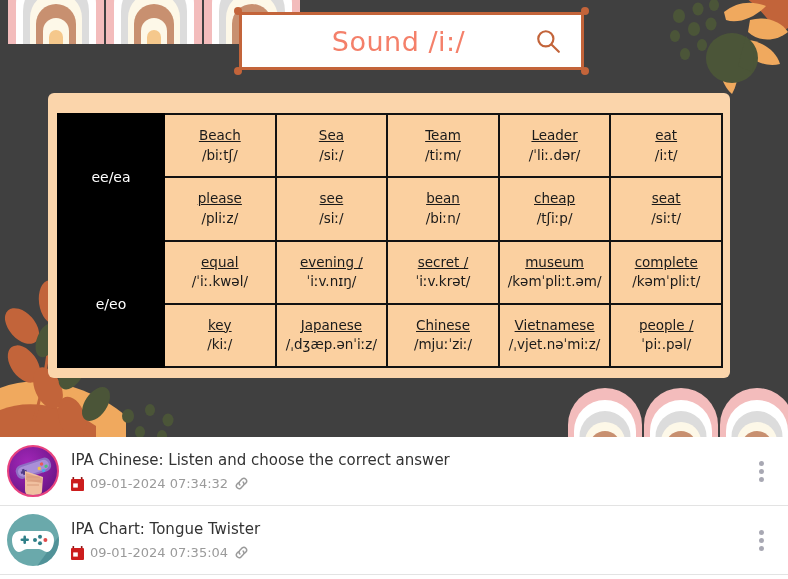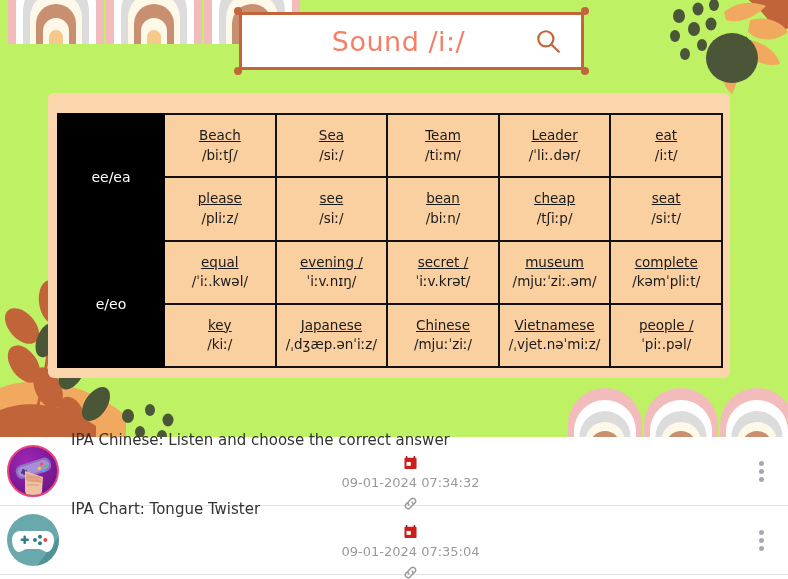--- a/index.html
+++ b/index.html
@@ -8,21 +8,21 @@
     font-family: "DejaVu Sans", "Liberation Sans", sans-serif;
     background: #ffffff;
     overflow: hidden;
   }
   #root { position: relative; width: 788px; height: 579px; }
 
   
   .poster {
     position: absolute; left: 0; top: 0;
     width: 788px; height: 437px;
-    background: #bef264;
+    background: #404040;
     overflow: hidden;
   }
 
   
   .arch-row { position: absolute; display: flex; }
   .arch { position: relative; }
   .arch .ring {
     position: absolute; left: 50%; bottom: 0;
     transform: translateX(-50%);
     border-radius: 999px 999px 0 0;
@@ -135,21 +135,21 @@
     overflow: hidden;
   }
   .av-purple { background: radial-gradient(circle at 38% 34%, #a227b8 0%, #7b1a96 58%, #5d1276 100%); border: 2px solid #e8437f; }
   .av-teal   { background: #6aa9ab; }
   .rowtext { flex: 1 1 auto; min-width: 0; }
   .rowtitle {
     font-size: 15px; color: #333333;
     font-family: "DejaVu Sans", "Liberation Sans", sans-serif;
     margin-bottom: 7px; white-space: nowrap;
   }
-  .rowmeta { display: flex; align-items: center; gap: 6px; flex-direction: column; }
+  .rowmeta { display: flex; align-items: center; gap: 6px; }
   .cal-icon { width: 13px; height: 14px; flex: 0 0 13px; }
   .rowdate { font-size: 13px; color: #9a9a9a; }
   .link-icon { width: 15px; height: 15px; flex: 0 0 15px; }
   .kebab {
     width: 22px; flex: 0 0 22px;
     display: flex; flex-direction: column; align-items: center; gap: 3px;
     margin-right: 8px;
   }
   .kebab i { display: block; width: 5px; height: 5px; border-radius: 50%; background: #a8a8b3; }
 </style>
@@ -330,21 +330,21 @@
           <td>
             <span class="word">evening /</span>
             <span class="ipa">ˈiːv.nɪŋ/</span>
           </td>
           <td>
             <span class="word">secret  /</span>
             <span class="ipa">ˈiːv.krət/</span>
           </td>
           <td>
             <span class="word">museum</span>
-            <span class="ipa">/mjuːˈziː.əm/</span>
+            <span class="ipa">/kəmˈpliːt.əm/</span>
           </td>
           <td>
             <span class="word">complete</span>
             <span class="ipa">/kəmˈpliːt/</span>
           </td>
         </tr>
         <tr>
           <td>
             <span class="word">key</span>
             <span class="ipa">/kiː/</span>

